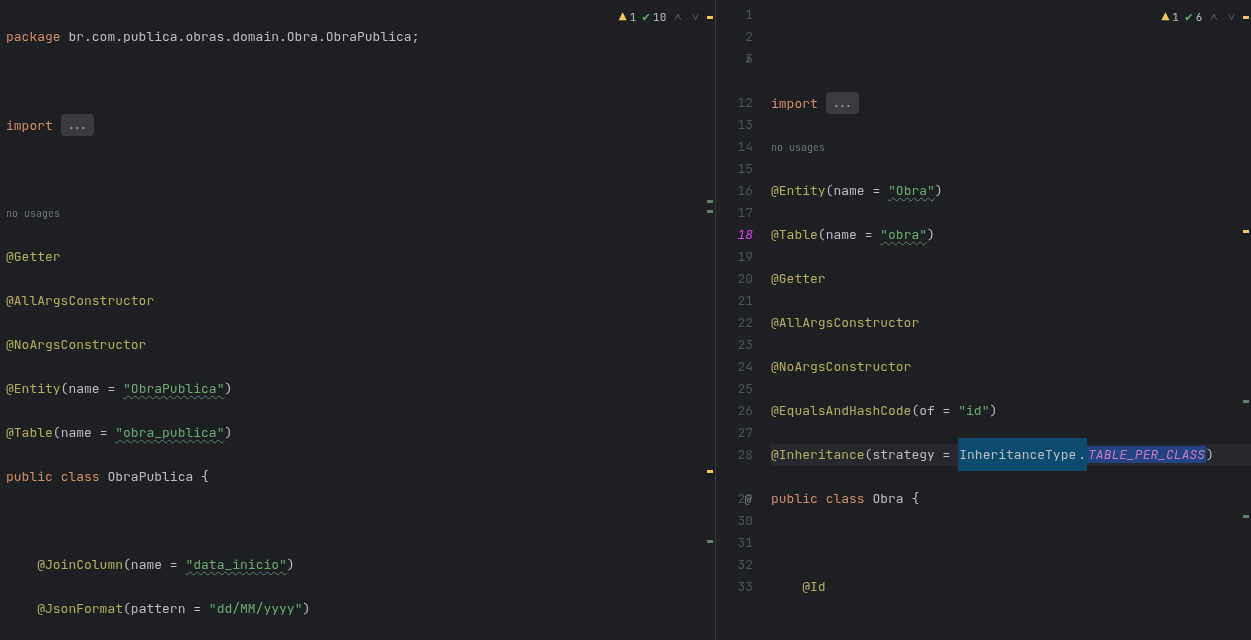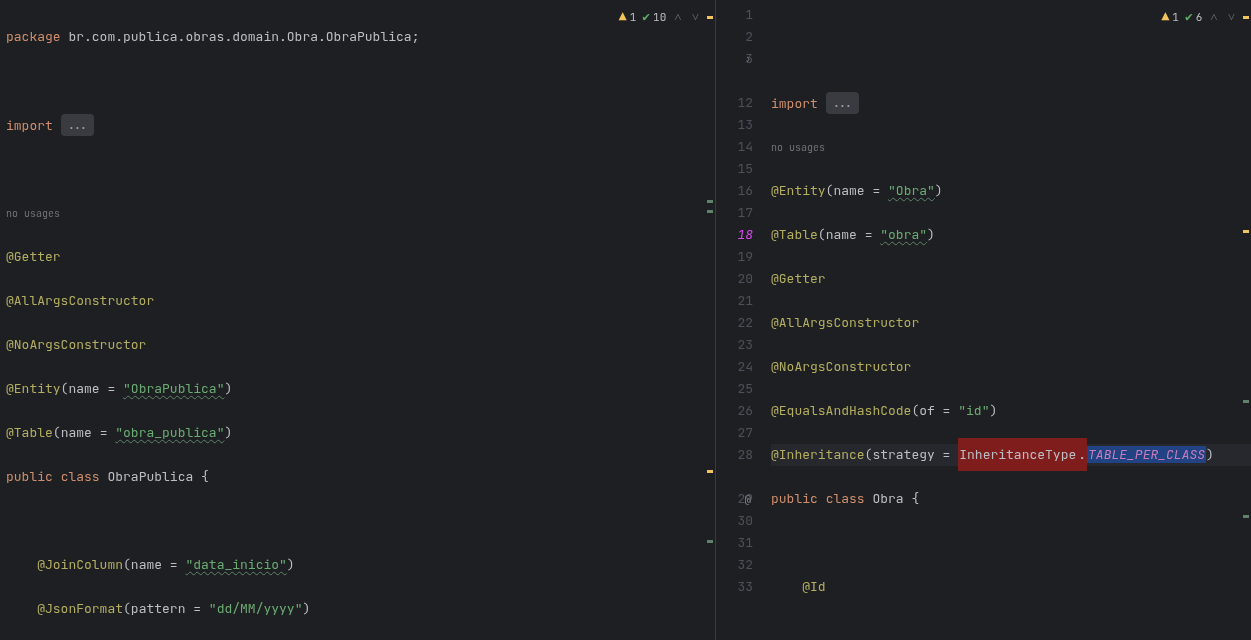--- a/index.html
+++ b/index.html
@@ -48,21 +48,21 @@
   }
   .pane-left .code { padding-left: 6px; }
   .line { height: 22px; }
   .line.current { background: #26282e; }
   .kw { color: #cf8e6d; }
   .ann { color: #b3ae60; }
   .str { color: #6aab73; }
   .hint { color: #6f737a; font-size: 10px; }
   .param { color: #bcbec4; margin-top: 8px; }
   .enum-sel { background: #214283; color: #c77dbb; font-style: italic; padding: 0 1px; text-align: center; }
-  .ident-sel { background: #7f1d1d; padding: 8px 1px; }
+  .ident-sel { background: #0c4a6e; padding: 8px 1px; }
   .squiggle { text-decoration: underline wavy #5f826b; text-decoration-thickness: 1px; text-underline-offset: 2px;}
   .fold {
     display: inline-block;
     background: #393b40;
     color: #9da0a8;
     padding: 0 6px;
     border-radius: 4px;
     font-size: 12px;
     vertical-align: 1px;
     cursor: pointer;

